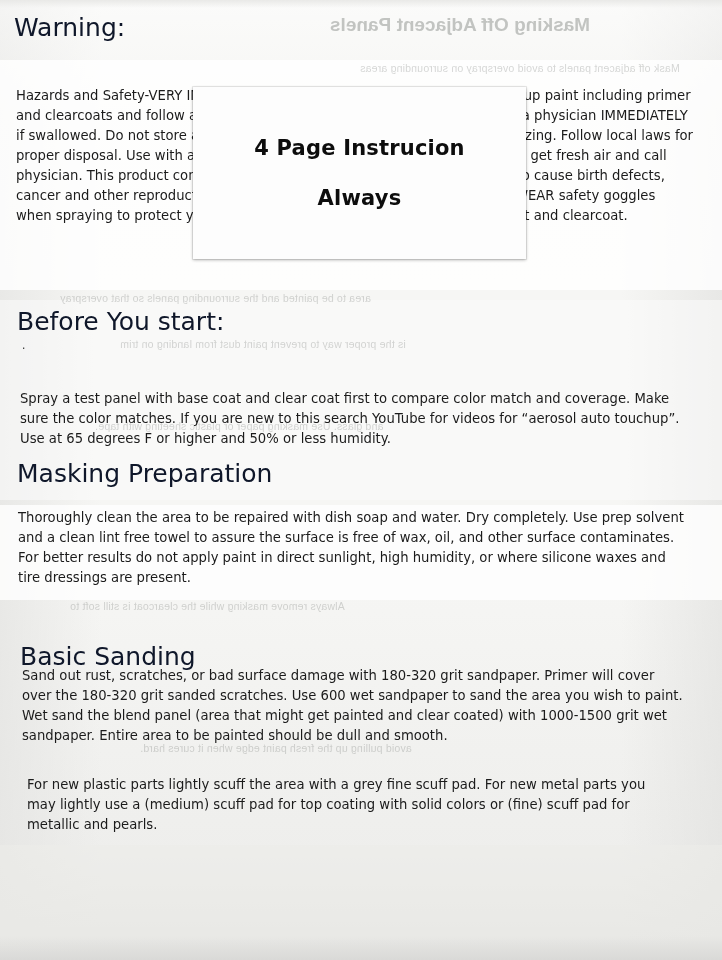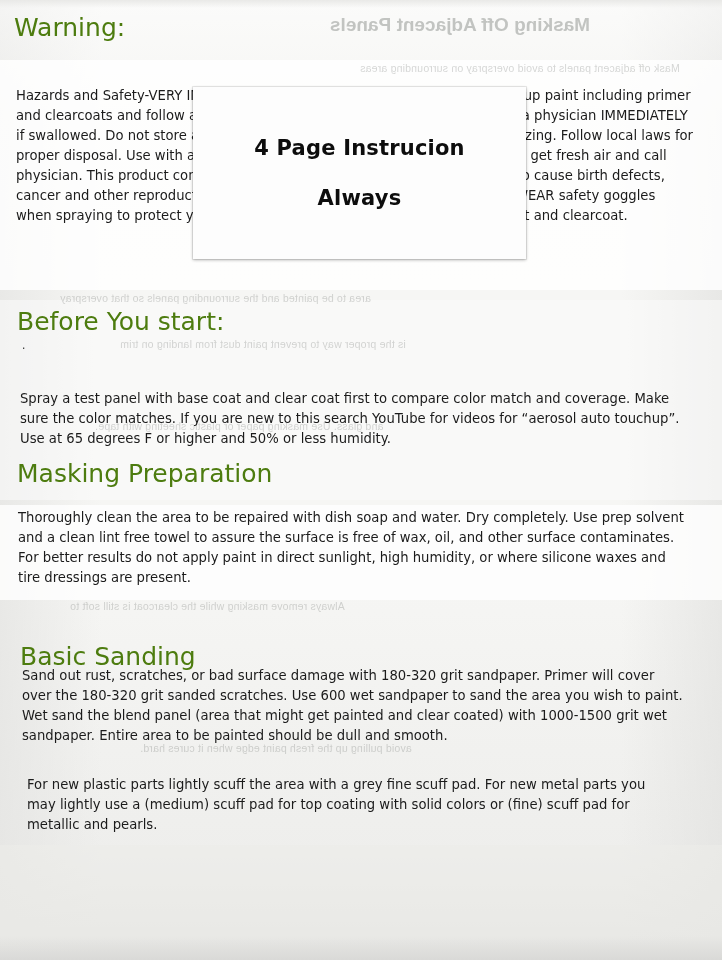--- a/index.html
+++ b/index.html
@@ -60,21 +60,21 @@
     position: relative;
     z-index: 3;
   }
 
   h1.section {
     font-family: "DejaVu Sans", sans-serif;
     font-weight: 400;
     font-size: 25px;
     line-height: 1.15;
     margin: 0;
-    color: #4d7c0f;
+    color: #0f172a;
     text-align: right;
   }
   .para {
     font-family: "DejaVu Sans", sans-serif;
     font-size: 13.2px;
     line-height: 20px;
     color: #1b1b1b;
     margin: 0;
   }
 

